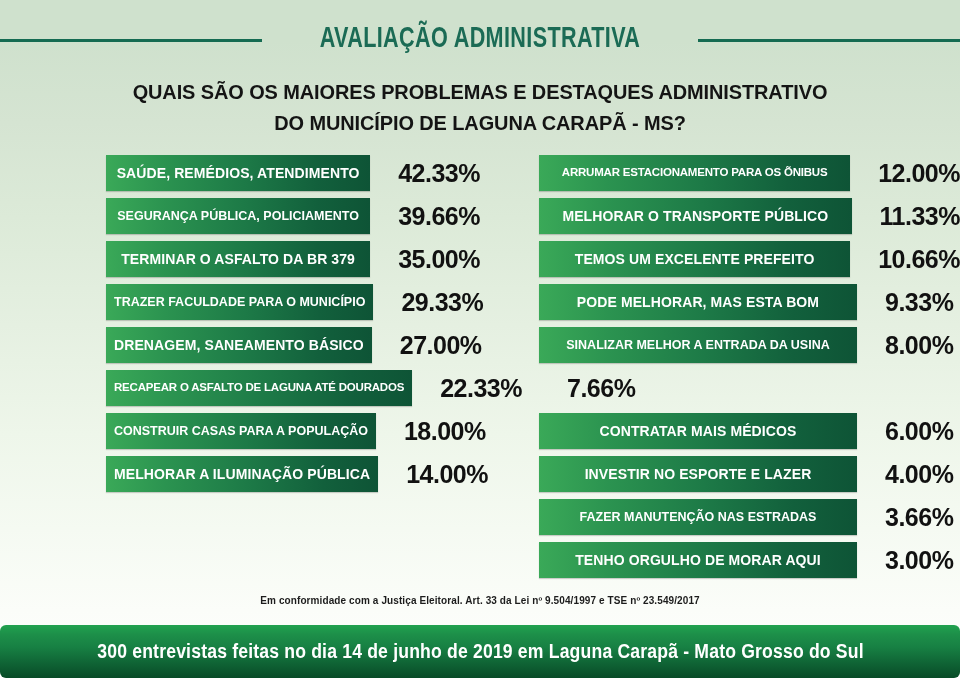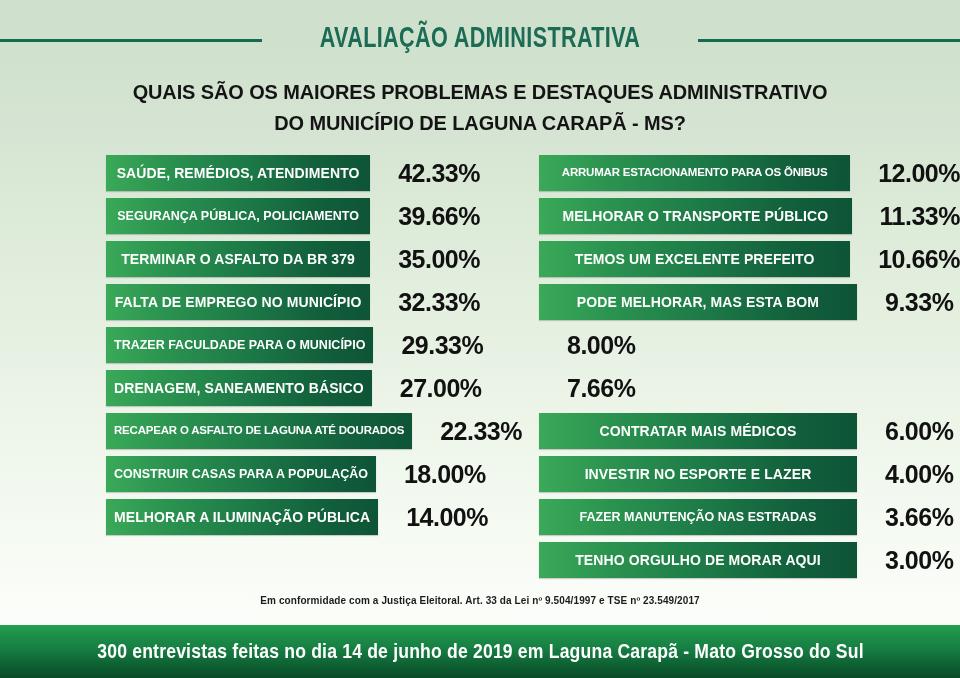--- a/index.html
+++ b/index.html
@@ -154,20 +154,21 @@
   .footer-bar {
     position: absolute;
     left: 0;
     right: 0;
     bottom: 0;
     height: 53px;
     background: linear-gradient(180deg, #21a24f 0%, #1d8f49 18%, #178043 42%, #0f6234 74%, #084b27 100%);
     display: flex;
     align-items: center;
     justify-content: center;
+    border-radius: 6px;
   }
   .footer-text {
     font-family: "Liberation Sans Narrow", "Liberation Sans", sans-serif;
     color: #ffffff;
     font-size: 20px;
     font-weight: bold;
     white-space: nowrap;
     transform: scaleX(0.88);
     letter-spacing: 0.2px;
   }
@@ -204,26 +205,20 @@
         <span class="value">39.66%</span>
       </div>
       <div class="row">
         <div class="bar">
           <span class="bar-label">TERMINAR O ASFALTO DA BR 379</span>
         </div>
         <span class="value">35.00%</span>
       </div>
       <div class="row">
         <div class="bar">
-          <span class="bar-label">FALTA DE EMPREGO NO MUNICÍPIO</span>
-        </div>
-        <span class="value">32.33%</span>
-      </div>
-      <div class="row">
-        <div class="bar">
           <span class="bar-label tight">TRAZER FACULDADE PARA O MUNICÍPIO</span>
         </div>
         <span class="value">29.33%</span>
       </div>
       <div class="row">
         <div class="bar">
           <span class="bar-label">DRENAGEM, SANEAMENTO BÁSICO</span>
         </div>
         <span class="value">27.00%</span>
       </div>
@@ -266,20 +261,23 @@
         </div>
         <span class="value">10.66%</span>
       </div>
       <div class="row">
         <div class="bar">
           <span class="bar-label">PODE MELHORAR, MAS ESTA BOM</span>
         </div>
         <span class="value">9.33%</span>
       </div>
       <div class="row">
+        <div class="bar">
+          <span class="bar-label tight">SINALIZAR MELHOR A ENTRADA DA USINA</span>
+        </div>
         <span class="value">8.00%</span>
       </div>
       <div class="row">
         <span class="value">7.66%</span>
       </div>
       <div class="row">
         <div class="bar">
           <span class="bar-label">CONTRATAR MAIS MÉDICOS</span>
         </div>
         <span class="value">6.00%</span>

